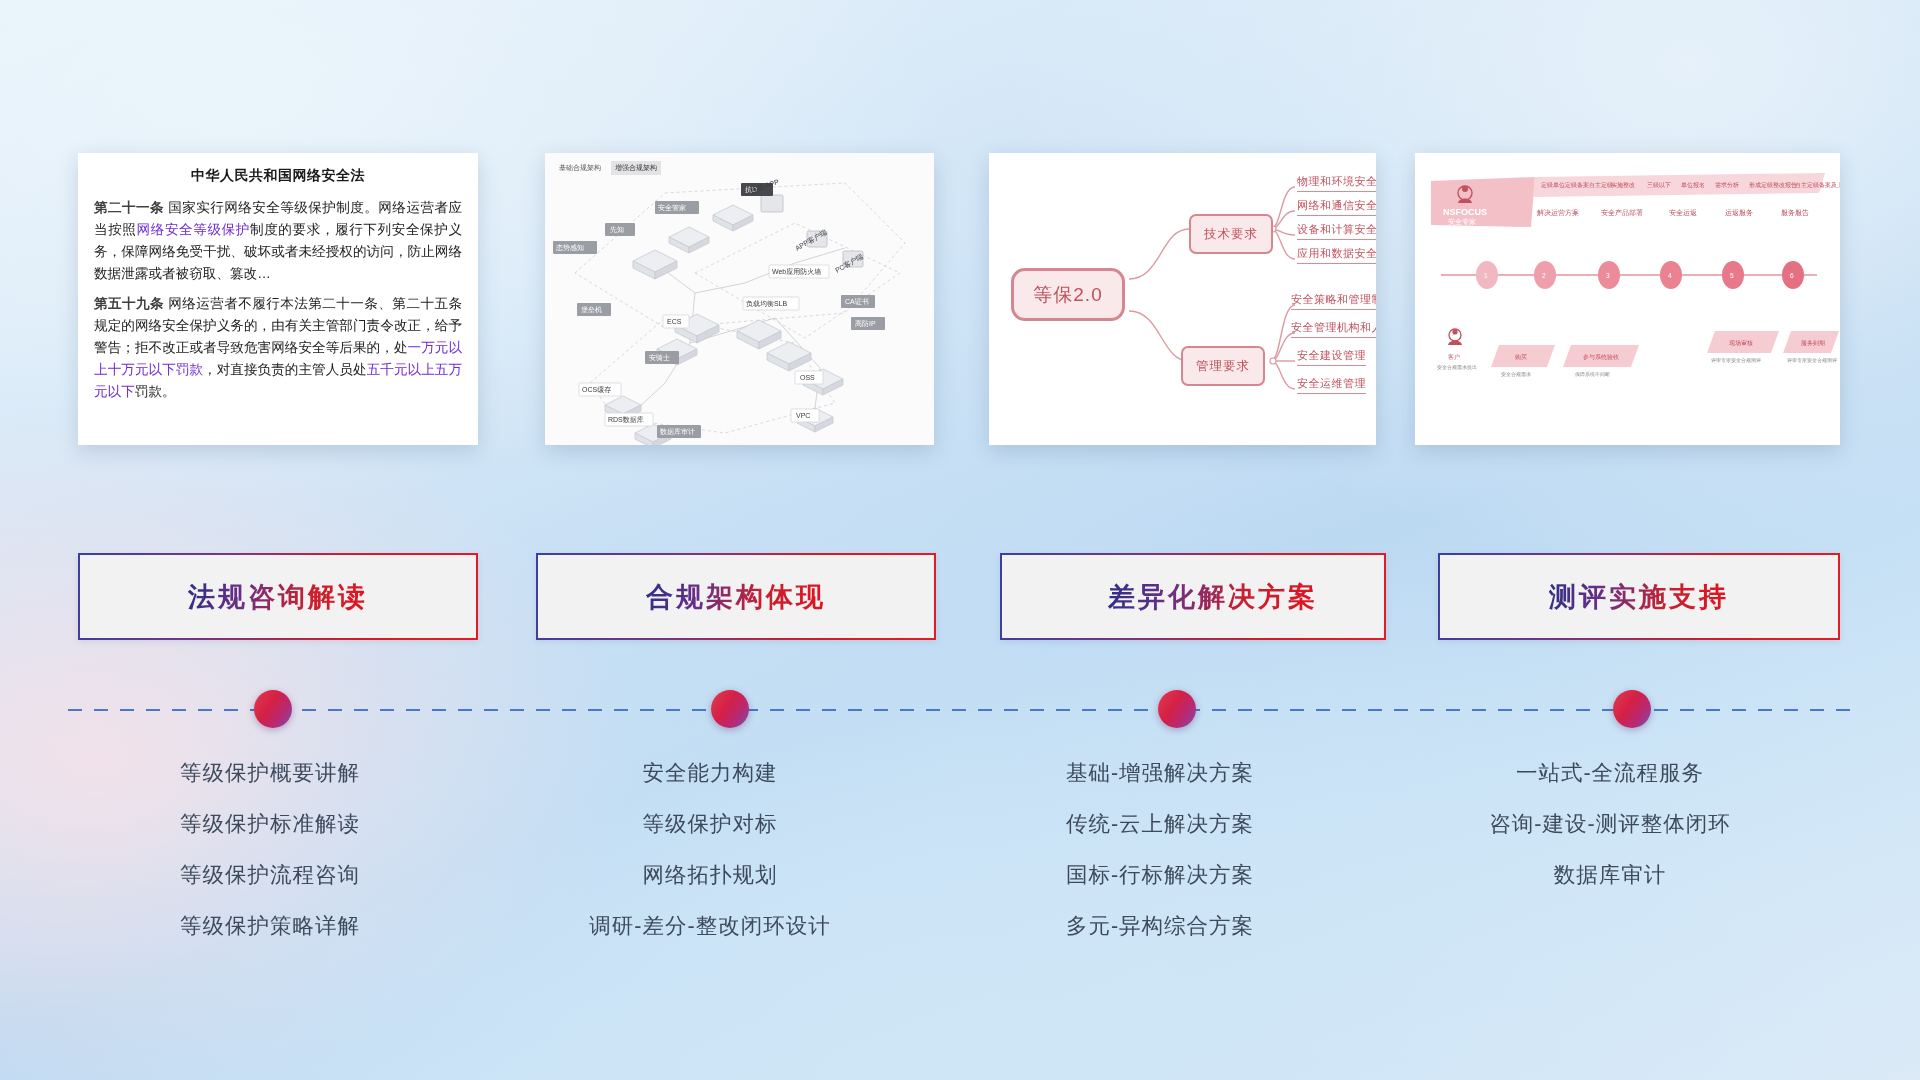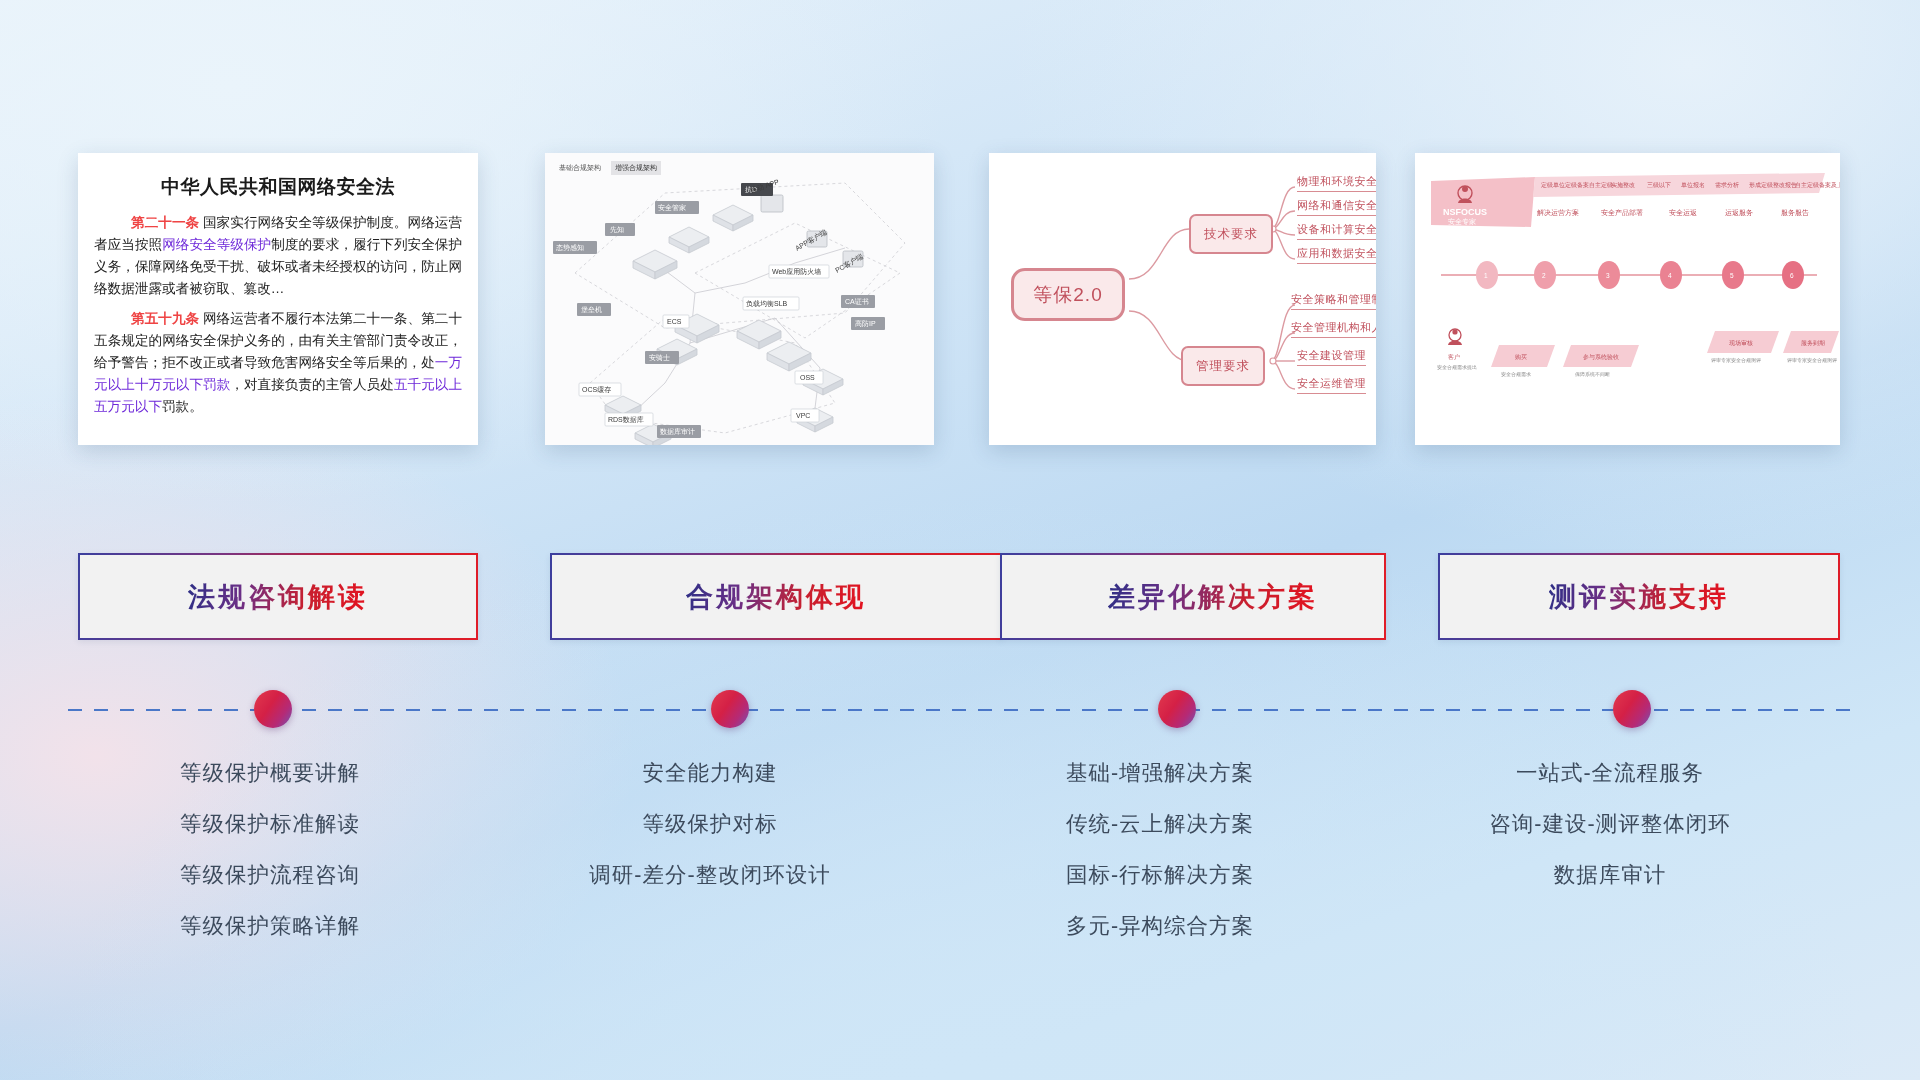--- a/index.html
+++ b/index.html
@@ -25,25 +25,25 @@
     overflow:hidden;
   }
   #card-1{left:78px;width:400px;}
   #card-2{left:545px;width:389px;}
   #card-3{left:989px;width:387px;}
   #card-4{left:1415px;width:425px;}
 
   
   .law{padding:14px 16px 10px 16px;box-sizing:border-box;height:100%;}
   .law-title{
-    text-align:center;font-weight:bold;font-size:19px;color:#1b1b1b;
-    letter-spacing:.5px;margin:7px 0 12px 0;
+    text-align:center;font-weight:bold;font-size:14px;color:#1b1b1b;
+    letter-spacing:.5px;margin:0 0 12px 0;
   }
   .law-p{font-size:13.6px;line-height:1.62;color:#202020;text-align:justify;margin:0 0 8px 0;}
-  .law-p b{font-weight:bold;color:#ef4444;margin-left:37px;}
+  .law-p b{font-weight:bold;color:#404040;}
   .law-p .hl{color:#6d28d9;}
 
   
   .arch{position:relative;width:100%;height:100%;background:#fbfbfc;}
   .arch .tabs{position:absolute;left:10px;top:8px;display:flex;gap:6px;font-size:7px;color:#555;}
   .arch .tabs span{padding:2px 4px;}
   .arch .tabs .on{background:#e3e3e6;color:#333;}
   .arch svg{position:absolute;inset:0;}
   .nodeLbl{font-size:7px;fill:#3a3a3a;font-family:"Liberation Sans",sans-serif;}
   .nodeLblW{font-size:7px;fill:#ffffff;font-family:"Liberation Sans",sans-serif;}
@@ -79,21 +79,21 @@
     border-image:linear-gradient(100deg,#3c3f9e 0%,#7a3480 35%,#d01d2a 70%,#e01c28 100%) 1;
     display:flex;align-items:center;justify-content:center;
     box-shadow:0 2px 6px rgba(40,70,110,.10);
   }
   .head-box span{
     font-size:27px;font-weight:bold;letter-spacing:3px;
     background:linear-gradient(100deg,#2e2f86 0%,#6b2f86 30%,#c8202f 65%,#e4121f 100%);
     -webkit-background-clip:text;background-clip:text;color:transparent;text-align:right;
   }
   #head-1{left:78px;width:400px;}
-  #head-2{left:550px;width:452px;}
+  #head-2{left:536px;width:400px;}
   #head-3{left:1000px;width:386px;padding-left:40px;}
   #head-4{left:1438px;width:402px;}
 
   
   .tl{position:absolute;left:68px;top:709px;width:1784px;height:2px;
       background-image:linear-gradient(90deg,#4a77c8 0 14px,transparent 14px 26px);
       background-size:26px 2px;background-repeat:repeat-x;}
   .dot{
     position:absolute;top:690px;width:38px;height:38px;border-radius:50%;
     background:linear-gradient(125deg,#e23a4e 0%,#d42046 42%,#b52a76 72%,#6f56b8 100%);
@@ -375,20 +375,21 @@
 
   <div class="col" id="col-1">
     <div class="it">等级保护概要讲解</div>
     <div class="it">等级保护标准解读</div>
     <div class="it">等级保护流程咨询</div>
     <div class="it">等级保护策略详解</div>
   </div>
   <div class="col" id="col-2">
     <div class="it">安全能力构建</div>
     <div class="it">等级保护对标</div>
+    <div class="it">网络拓扑规划</div>
     <div class="it">调研-差分-整改闭环设计</div>
   </div>
   <div class="col" id="col-3">
     <div class="it">基础-增强解决方案</div>
     <div class="it">传统-云上解决方案</div>
     <div class="it">国标-行标解决方案</div>
     <div class="it">多元-异构综合方案</div>
   </div>
   <div class="col" id="col-4">
     <div class="it">一站式-全流程服务</div>

